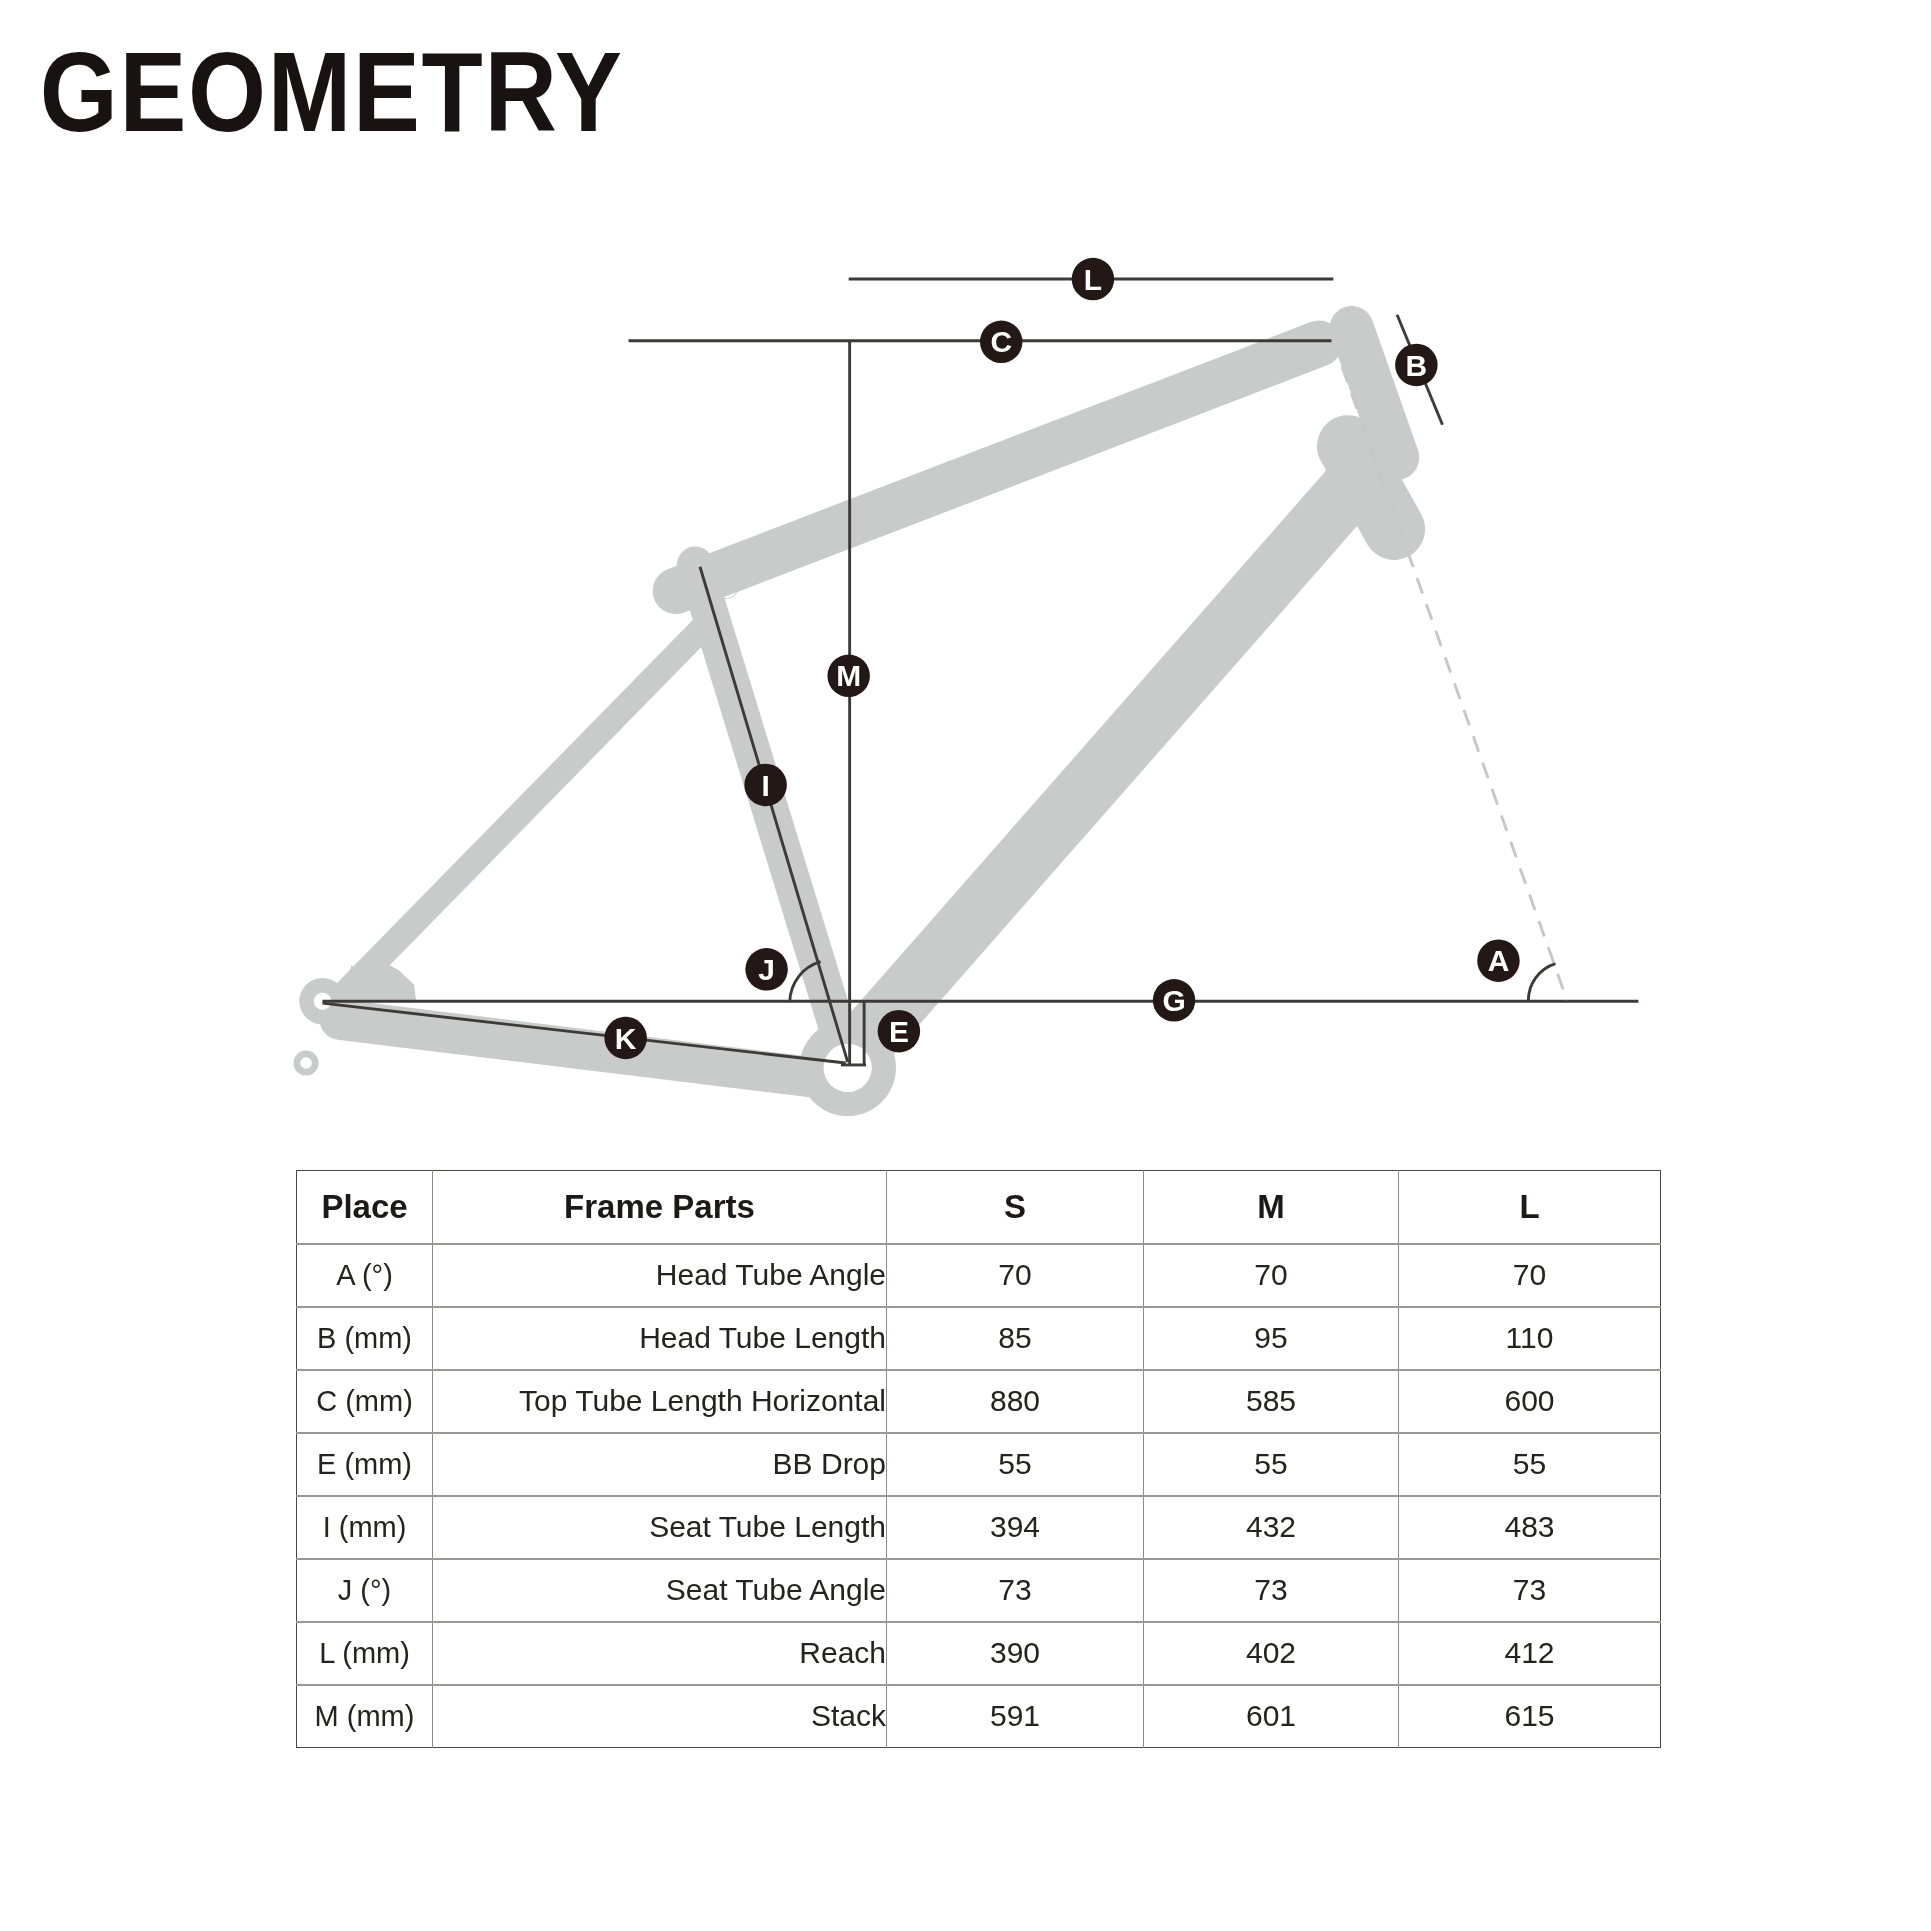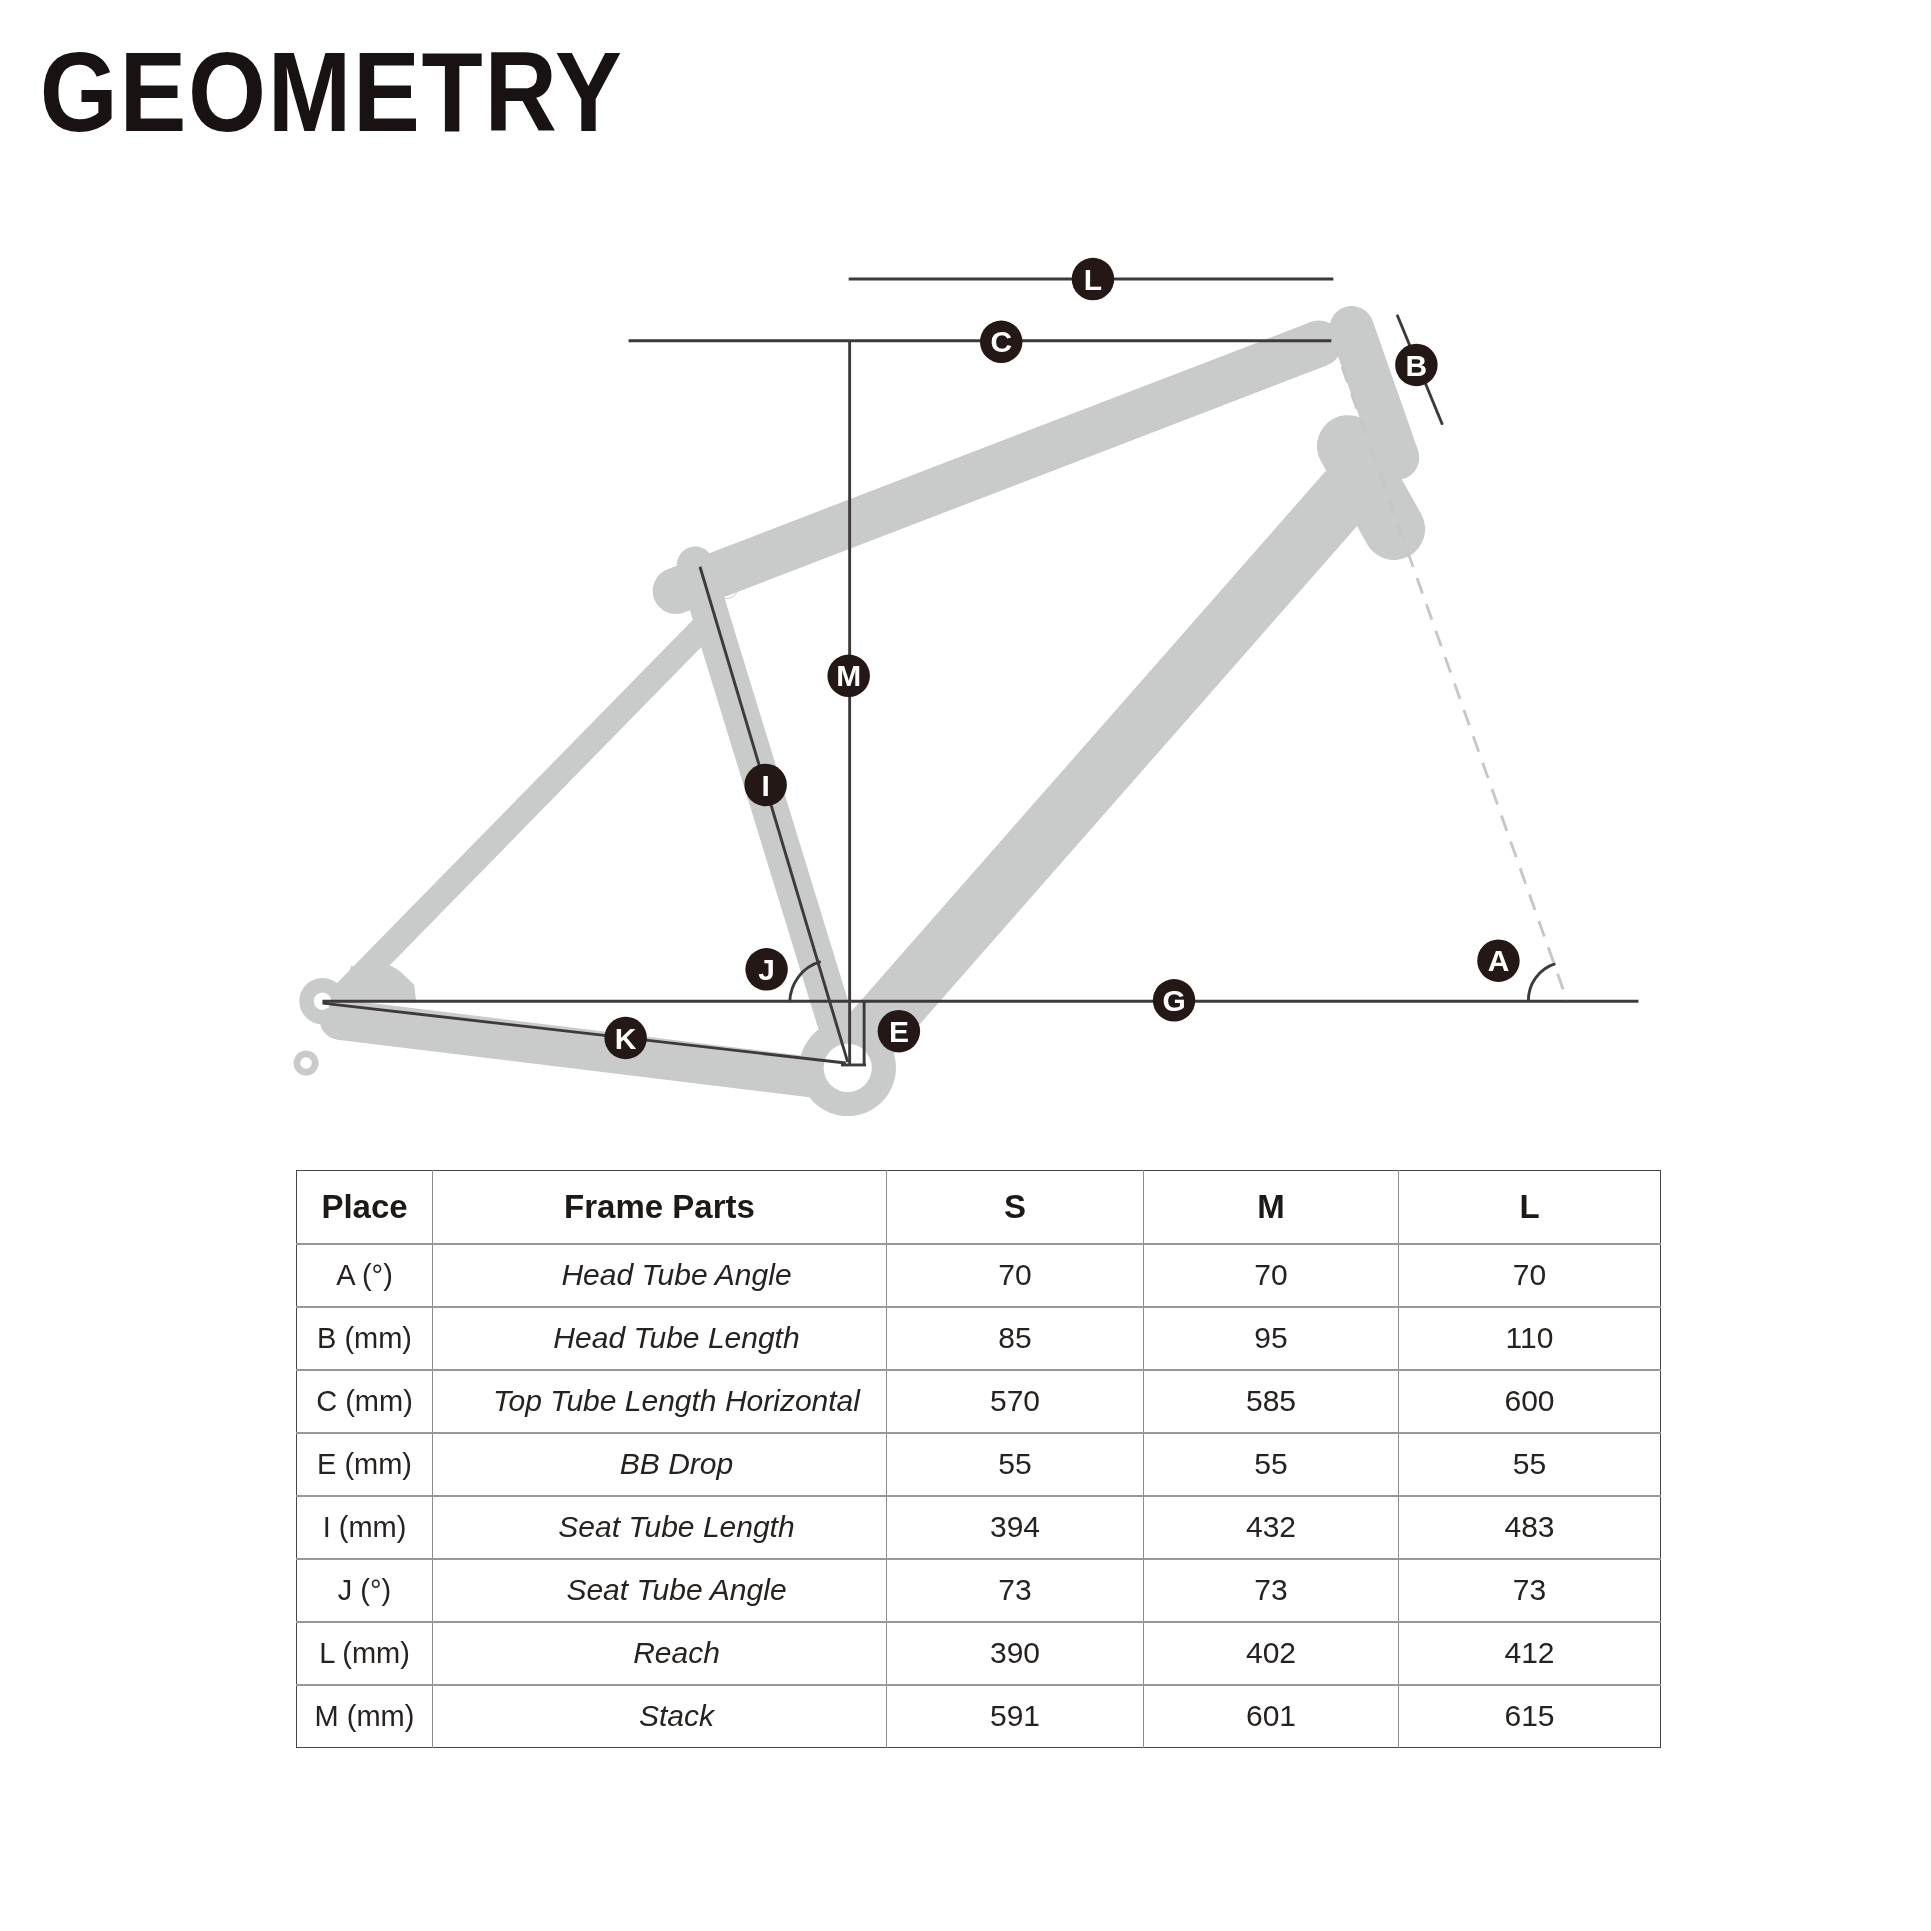--- a/index.html
+++ b/index.html
@@ -17,21 +17,21 @@
   .badge-letter{fill:#ffffff;font-family:"Liberation Sans",sans-serif;font-weight:bold;
       font-size:31px;text-anchor:middle;}
   
   #geo-table{position:absolute;left:296px;top:1170px;width:1363px;border-collapse:collapse;
       table-layout:fixed;background:#ffffff;}
   #geo-table td,#geo-table th{border-left:1px solid #8f8c8b;border-top:2.9px double #9a9897;
       text-align:center;vertical-align:middle;font-size:30px;padding:0;}
   #geo-table th{font-size:33px;font-weight:bold;color:#1d1917;}
   #geo-table tr.hrow{height:73px;}
   #geo-table tr.drow{height:63px;}
-  #geo-table td.part{text-align:center;padding-left:34px;font-style:italic;}
+  #geo-table td.part{text-align:right;padding-left:34px;}
   #geo-table td.place{font-size:29px;}
   #geo-table{border:1.9px solid #4a4543;}
   #geo-table tr.hrow th{border-top:none;}
   #geo-table td:first-child,#geo-table th:first-child{border-left:none;}
   .c-place{width:136px;} .c-part{width:454px;} .c-s{width:257px;} .c-m{width:255px;} .c-l{width:262px;}
 </style>
 </head>
 <body>
 
 <div id="page">
@@ -145,21 +145,21 @@
       <tr class="drow">
         <td class="place">B (mm)</td>
         <td class="part">Head Tube Length</td>
         <td>85</td>
         <td>95</td>
         <td>110</td>
       </tr>
       <tr class="drow">
         <td class="place">C (mm)</td>
         <td class="part">Top Tube Length Horizontal</td>
-        <td>570</td>
+        <td>880</td>
         <td>585</td>
         <td>600</td>
       </tr>
       <tr class="drow">
         <td class="place">E (mm)</td>
         <td class="part">BB Drop</td>
         <td>55</td>
         <td>55</td>
         <td>55</td>
       </tr>

